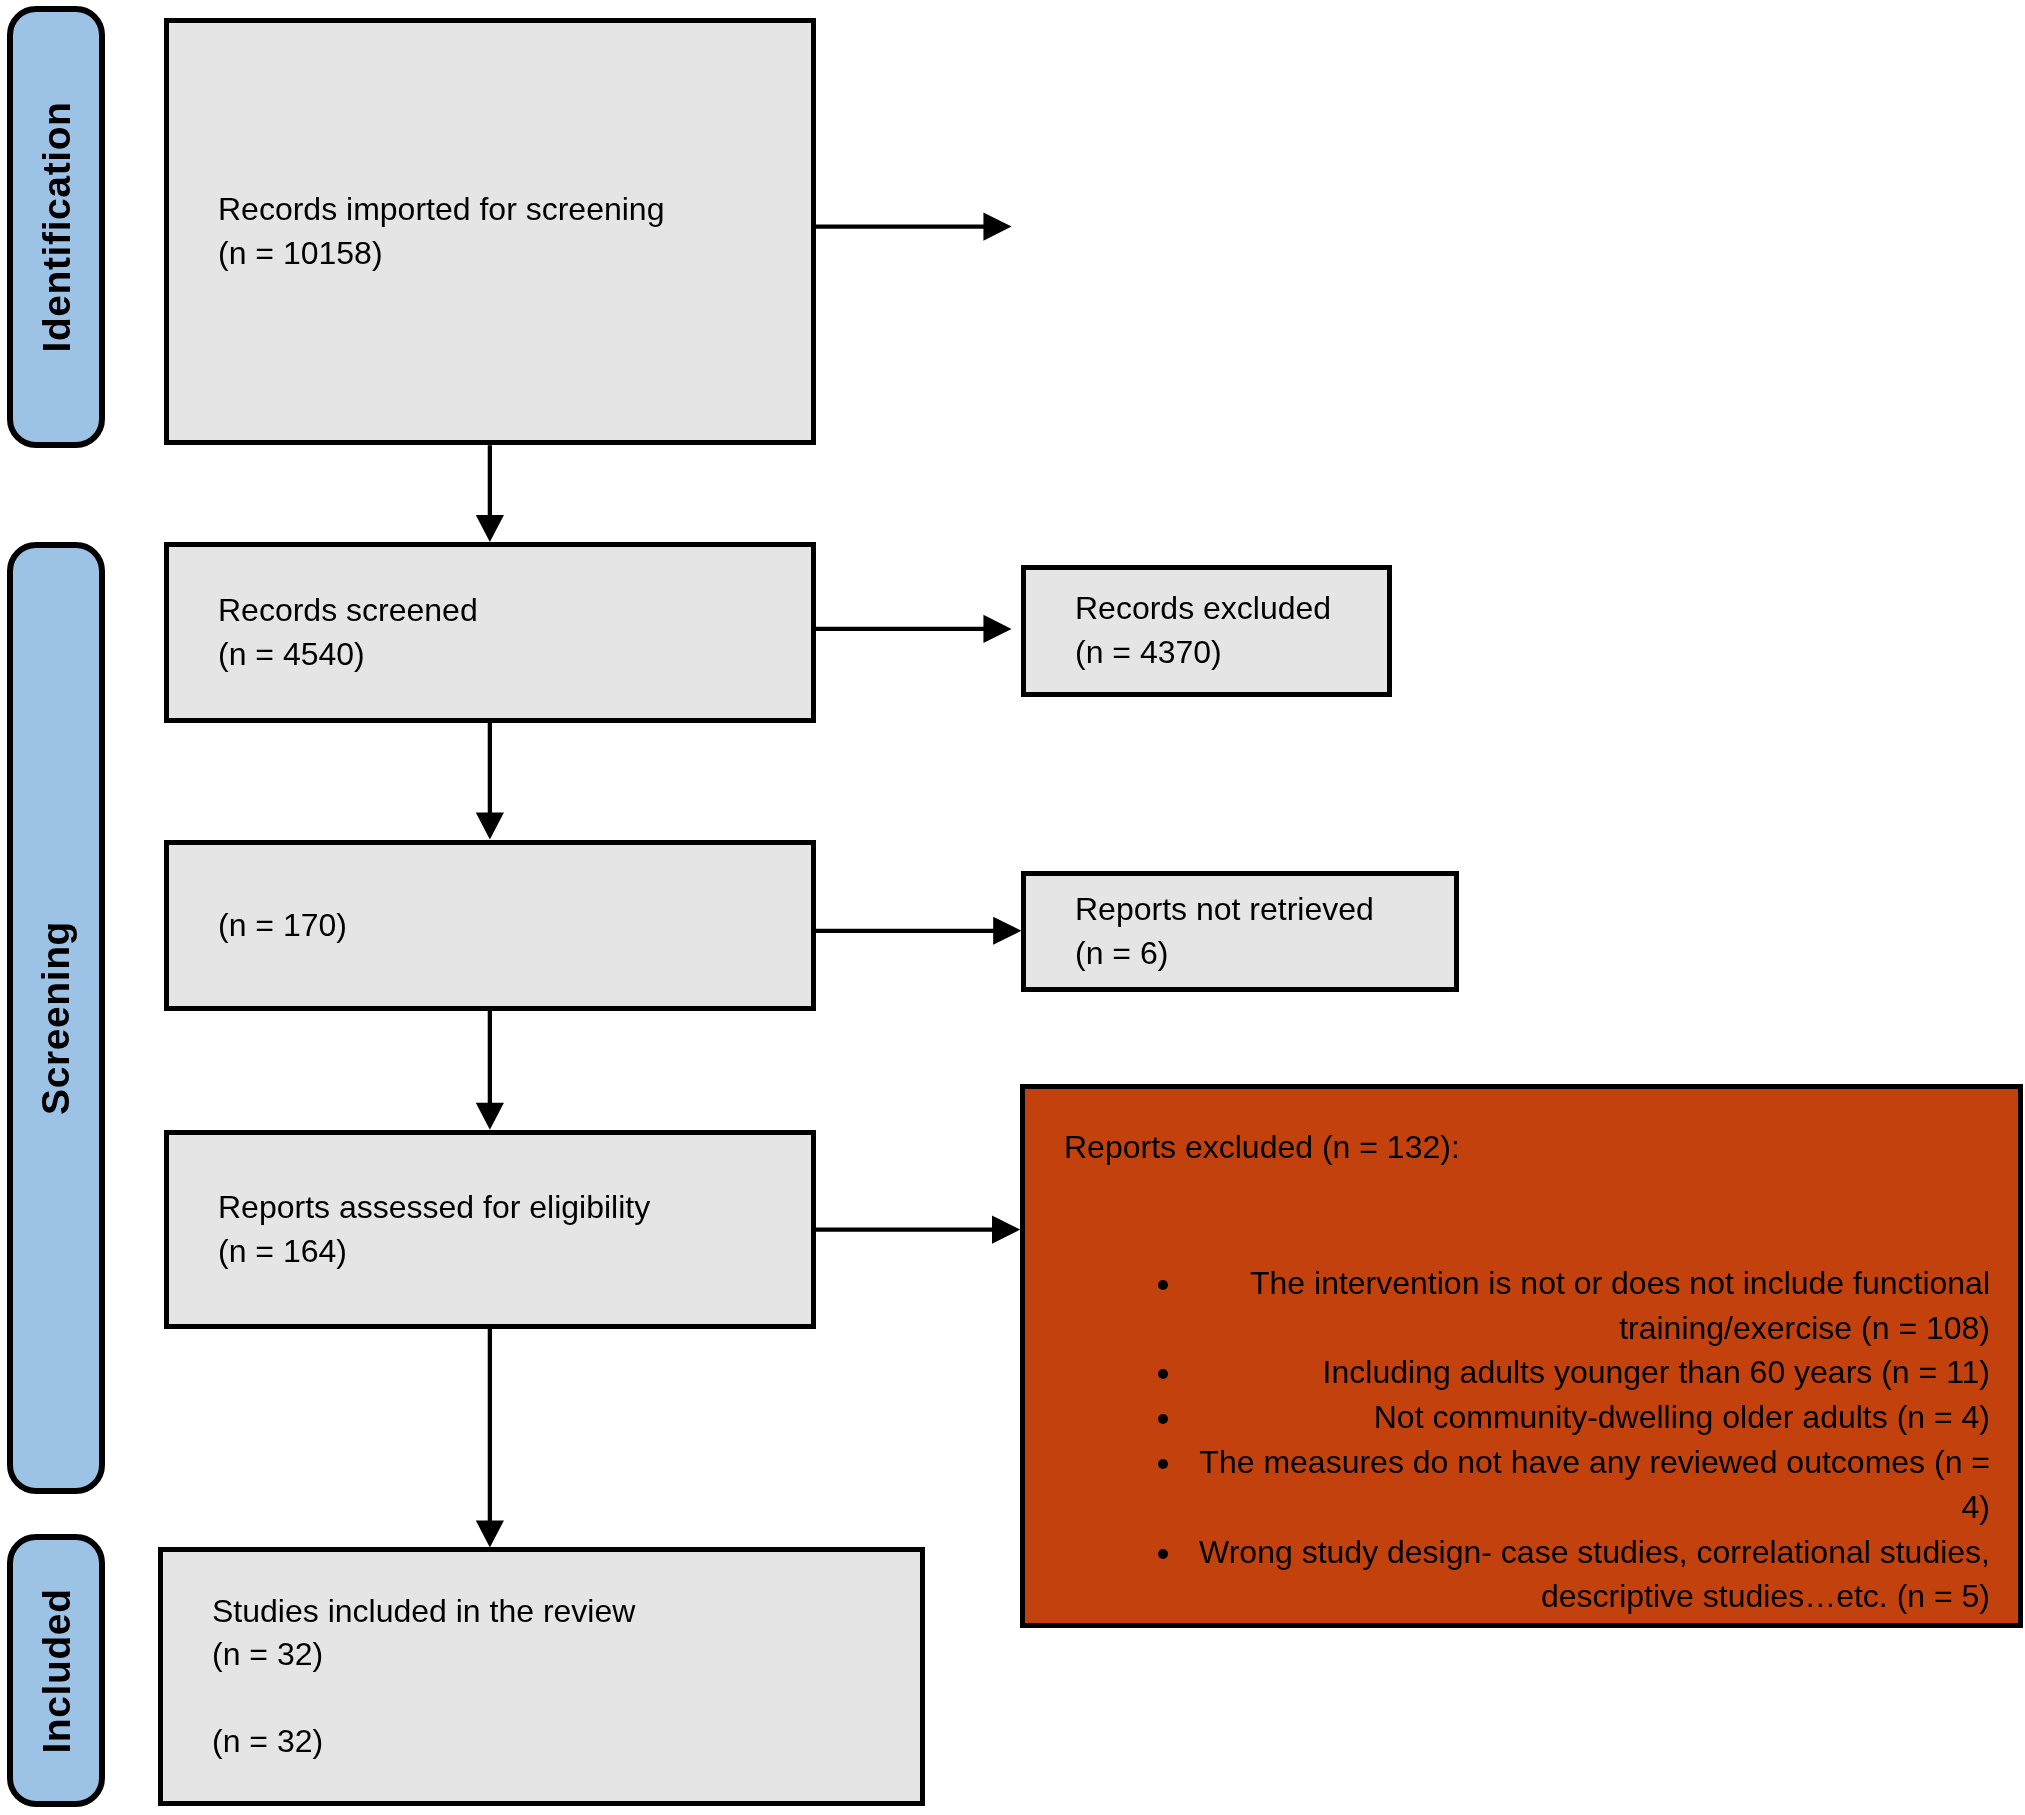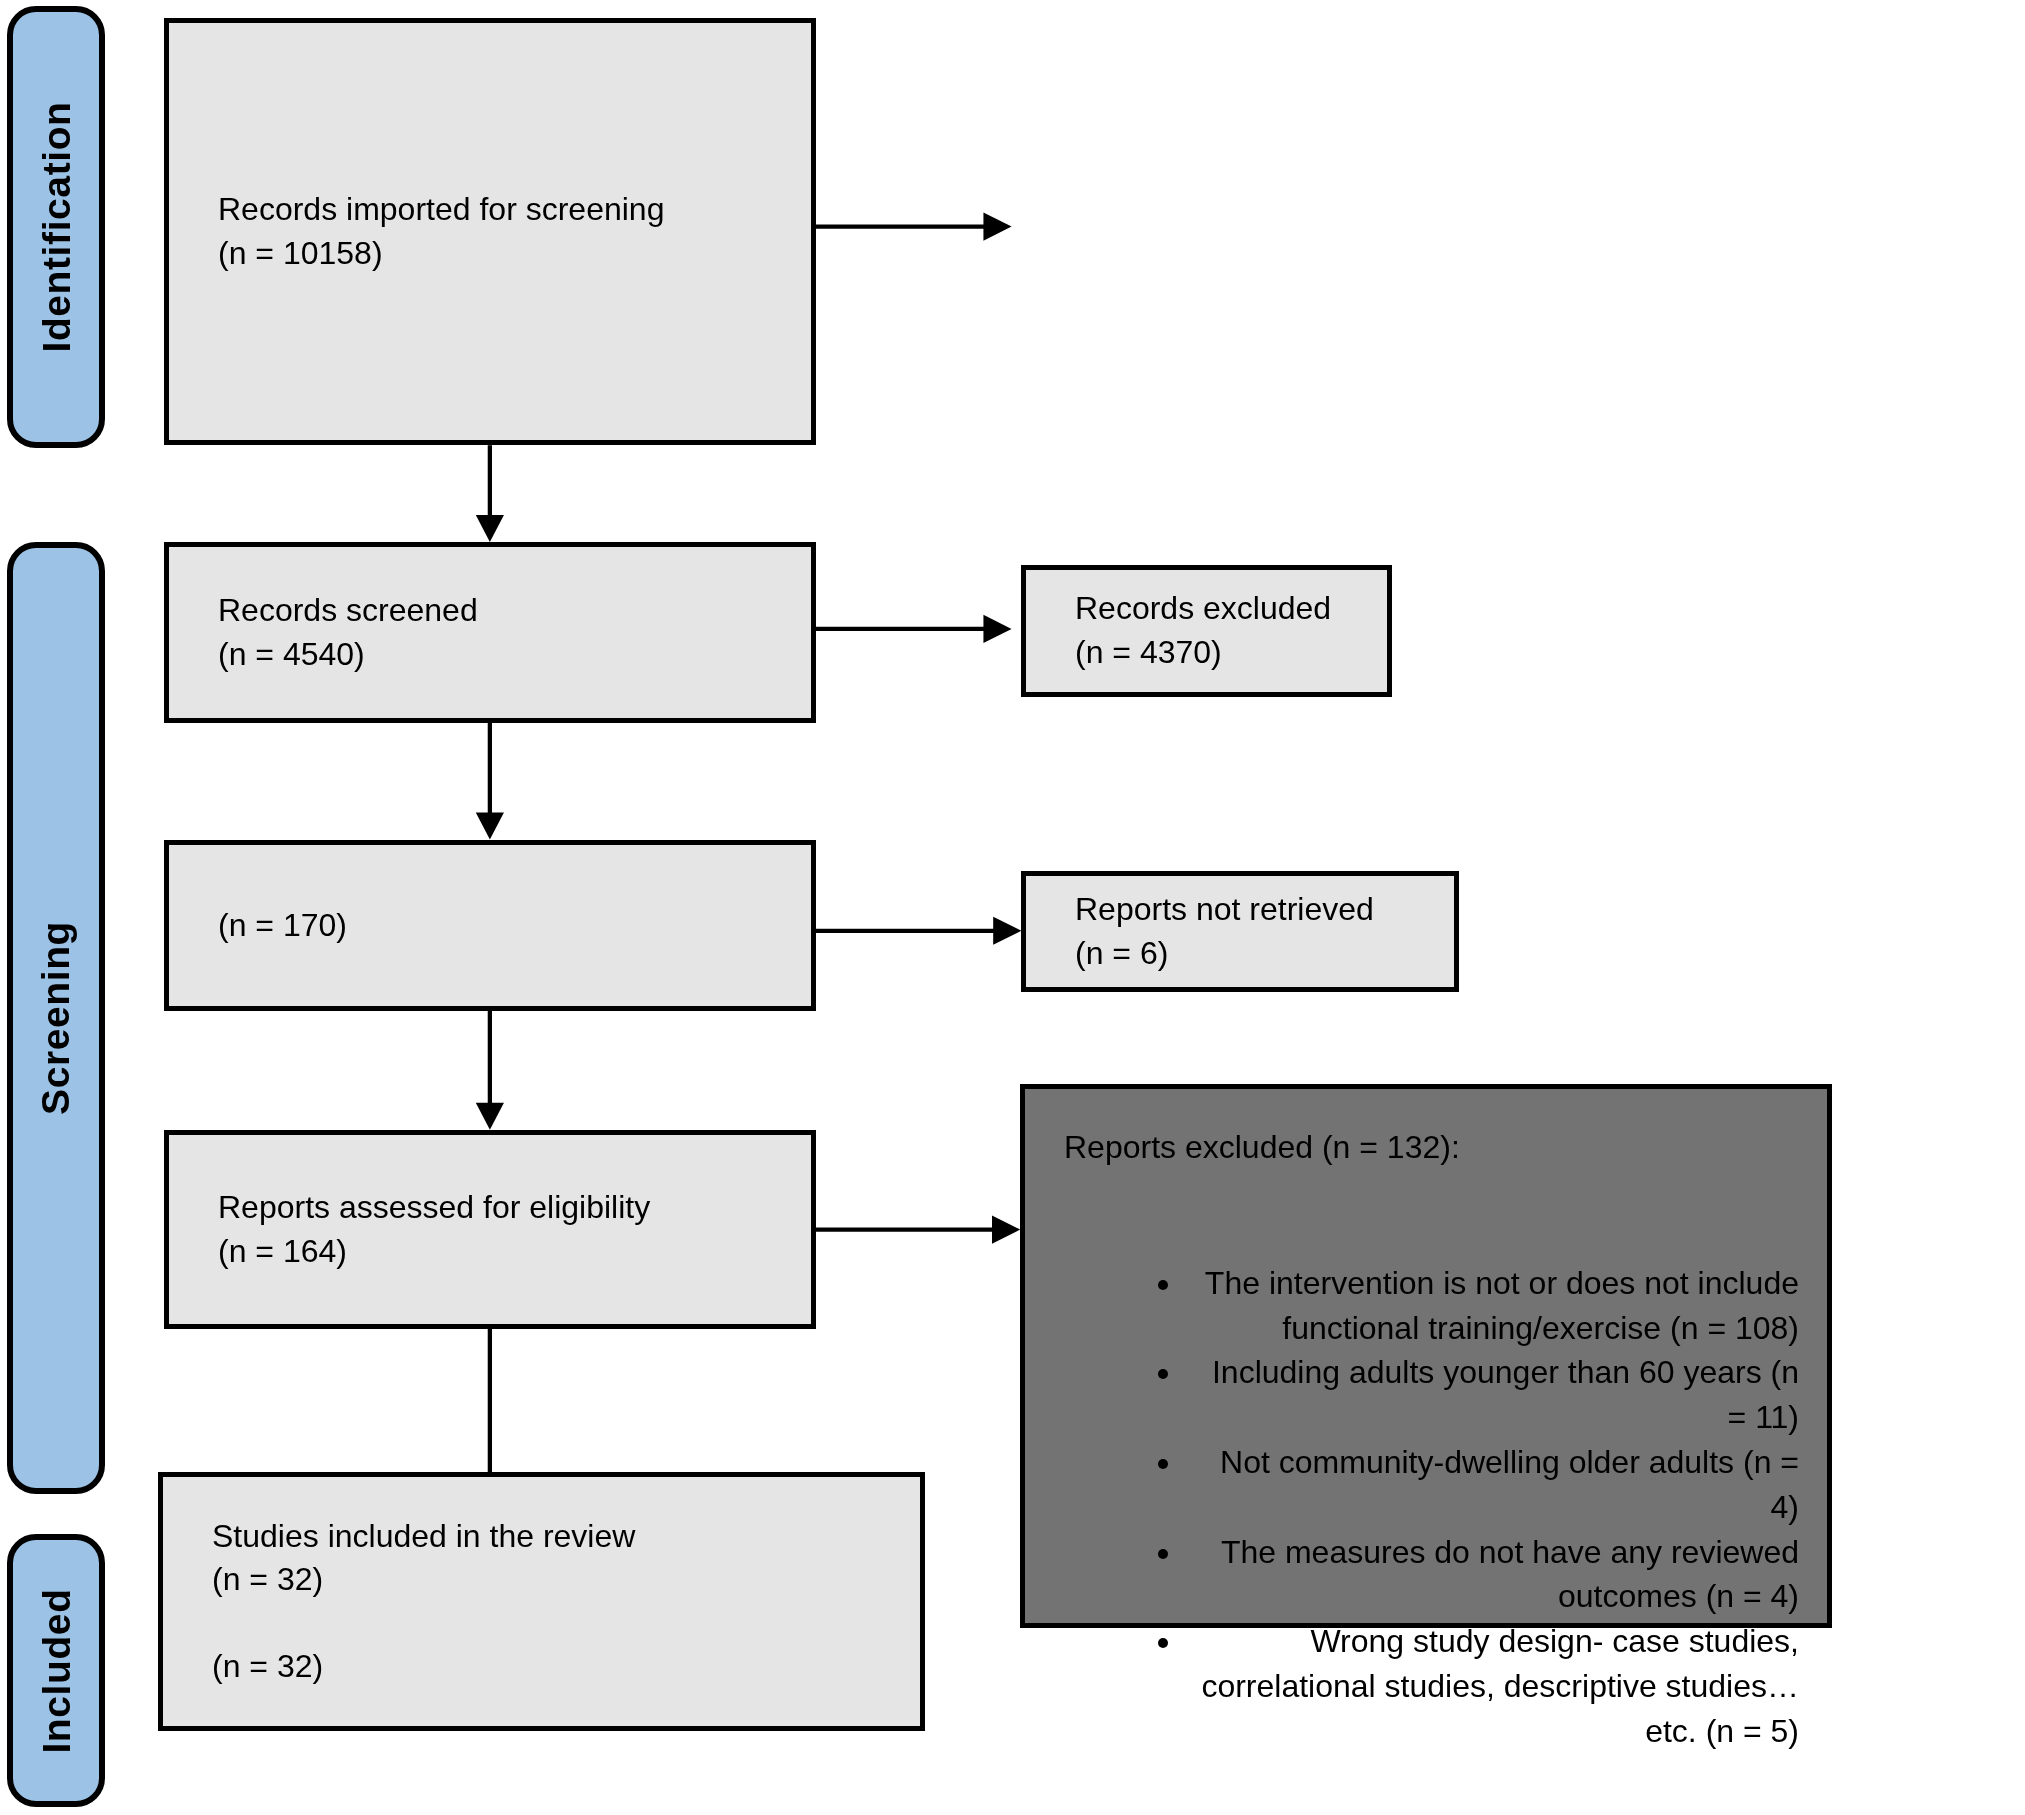--- a/index.html
+++ b/index.html
@@ -55,30 +55,30 @@
     font-size: 32px;
     line-height: 1.36;
   }
   .box-records-imported     { left: 164px;  top: 18.4px;   width: 652px; height: 427px; }
   .box-duplicates-removed   { left: 1021px; top: 151px;  width: 873px; height: 133px; }
   .box-records-screened     { left: 164px;  top: 542px;  width: 652px; height: 181px; }
   .box-records-excluded     { left: 1021px; top: 565px;  width: 371px;  height: 132px; }
   .box-reports-sought       { left: 164px;  top: 840px; width: 652px; height: 171px; }
   .box-reports-not-retrieved{ left: 1021px; top: 871px; width: 438px;  height: 121px; }
   .box-reports-assessed     { left: 164px;  top: 1130px; width: 652px; height: 199px; }
-  .box-studies-included     { left: 158px;  top: 1472px; width: 767px; height: 259px; }
+  .box-studies-included     { left: 158px;  top: 1547px; width: 767px; height: 259px; }
 
   .box .spacer { height: 43px; }
 
   
   .box-reports-excluded {
     position: absolute;
     left: 1020px; top: 1084px;
-    width: 812px; height: 544px;
-    background: #737373;
+    width: 1003px; height: 544px;
+    background: #c2410c;
     border: 5.5px solid #000000;
     box-sizing: border-box;
     padding: 36px 28px 18.4px 39px;
     font-size: 32px;
     line-height: 1.4;
   }
   .box-reports-excluded ul {
     margin: 91px 0 0 0;
     padding-left: 120px;
     text-align: right;

